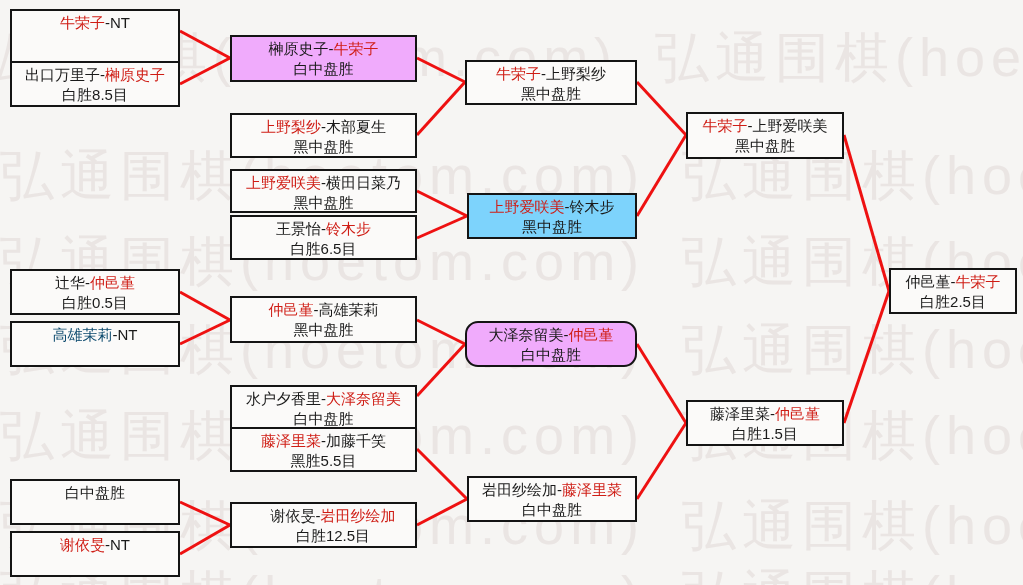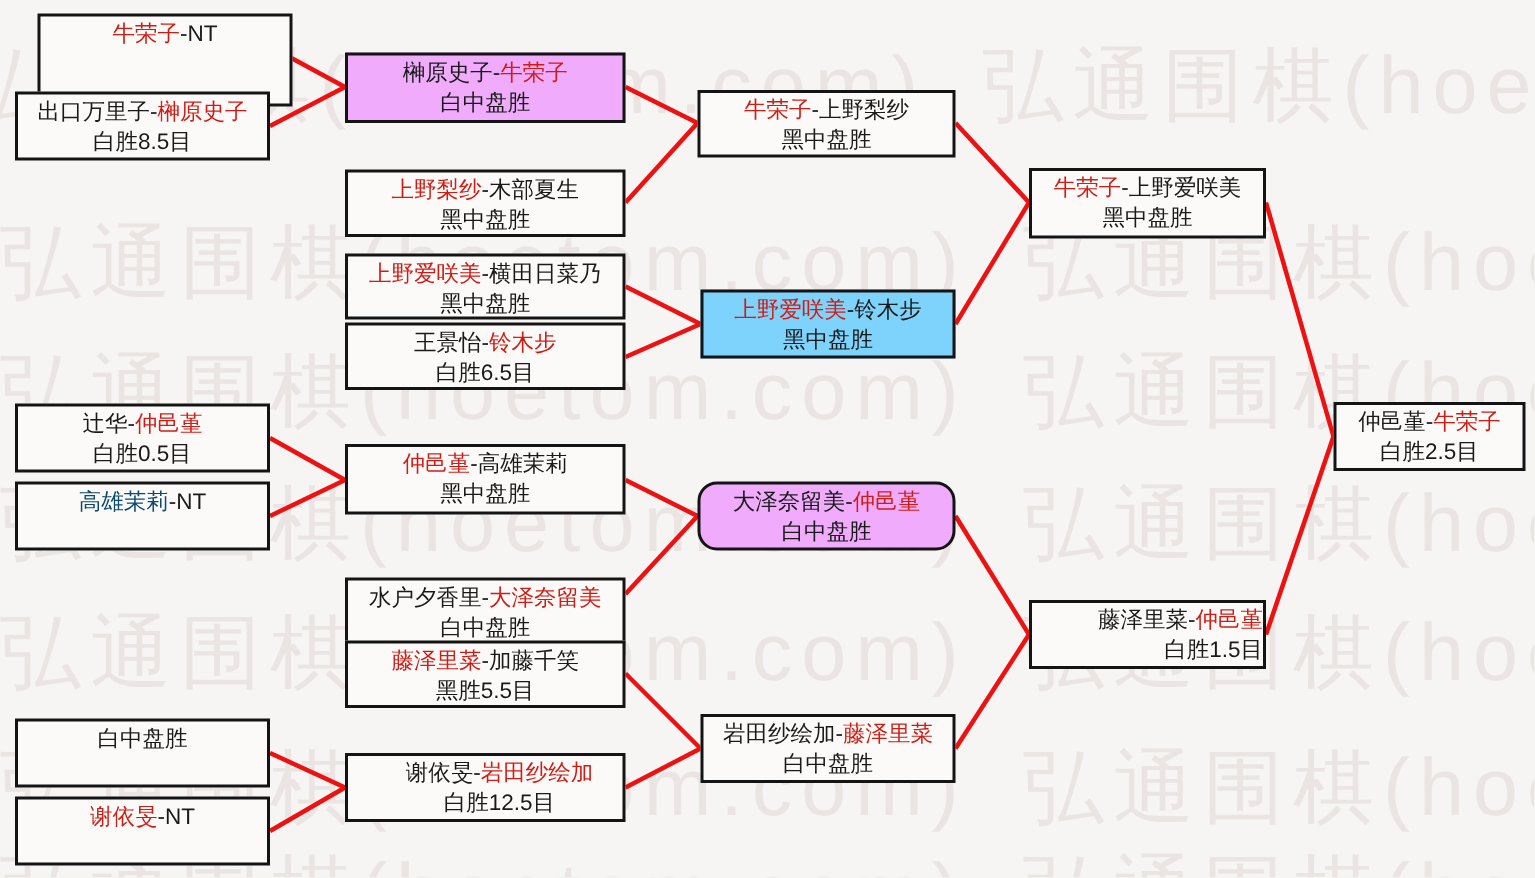--- a/index.html
+++ b/index.html
@@ -58,21 +58,21 @@
       <line x1="417" y1="396" x2="465" y2="344" stroke="#ee1111" stroke-width="3"></line>
       <line x1="417" y1="449" x2="467" y2="499" stroke="#ee1111" stroke-width="3"></line>
       <line x1="417" y1="525" x2="467" y2="499" stroke="#ee1111" stroke-width="3"></line>
       <line x1="180" y1="502" x2="230" y2="525" stroke="#ee1111" stroke-width="3"></line>
       <line x1="180" y1="554" x2="230" y2="525" stroke="#ee1111" stroke-width="3"></line>
       <line x1="637" y1="344" x2="686" y2="423" stroke="#ee1111" stroke-width="3"></line>
       <line x1="637" y1="499" x2="686" y2="423" stroke="#ee1111" stroke-width="3"></line>
       <line x1="844" y1="423" x2="889" y2="291" stroke="#ee1111" stroke-width="3"></line>
     </svg>
   <div id="box-layer">
-      <div class="match" style="left: 25px; top: 9px; width: 170px; height: 62px; background: rgb(251, 250, 249); border-color: rgb(20, 20, 20);">
+      <div class="match" style="left: 10px; top: 9px; width: 170px; height: 62px; background: rgb(251, 250, 249); border-color: rgb(20, 20, 20);">
         <div><span class="winner" style="color: rgb(207, 29, 21);">牛荣子</span><span>-NT</span></div>
         <div class="result"></div>
       </div>
       <div class="match" style="left: 10px; top: 61px; width: 170px; height: 46px; background: rgb(251, 250, 249); border-color: rgb(20, 20, 20);">
         <div><span>出口万里子-</span><span class="winner" style="color: rgb(207, 29, 21);">榊原史子</span></div>
         <div class="result">白胜8.5目</div>
       </div>
       <div class="match" style="left: 10px; top: 269px; width: 170px; height: 46px; background: rgb(251, 250, 249); border-color: rgb(20, 20, 20);">
         <div><span>辻华-</span><span class="winner" style="color: rgb(207, 29, 21);">仲邑堇</span></div>
         <div class="result">白胜0.5目</div>
@@ -133,21 +133,21 @@
         <div class="result">白中盘胜</div>
       </div>
       <div class="match" style="left: 467px; top: 476px; width: 170px; height: 46px; background: rgb(251, 250, 249); border-color: rgb(20, 20, 20);">
         <div><span>岩田纱绘加-</span><span class="winner" style="color: rgb(207, 29, 21);">藤泽里菜</span></div>
         <div class="result">白中盘胜</div>
       </div>
       <div class="match" style="left: 686px; top: 112px; width: 158px; height: 47px; background: rgb(251, 250, 249); border-color: rgb(20, 20, 20);">
         <div><span class="winner" style="color: rgb(207, 29, 21);">牛荣子</span><span>-上野爱咲美</span></div>
         <div class="result">黑中盘胜</div>
       </div>
-      <div class="match" style="left: 686px; top: 400px; width: 158px; height: 46px; background: rgb(251, 250, 249); border-color: rgb(20, 20, 20); text-align: right;">
+      <div class="match" style="left: 686px; top: 400px; width: 158px; height: 46px; background: rgb(251, 250, 249); border-color: rgb(20, 20, 20);">
         <div><span>藤泽里菜-</span><span class="winner" style="color: rgb(207, 29, 21);">仲邑堇</span></div>
         <div class="result">白胜1.5目</div>
       </div>
       <div class="match" style="left: 889px; top: 268px; width: 128px; height: 46px; background: rgb(251, 250, 249); border-color: rgb(20, 20, 20);">
         <div><span>仲邑堇-</span><span class="winner" style="color: rgb(207, 29, 21);">牛荣子</span></div>
         <div class="result">白胜2.5目</div>
       </div>
     </div>
 </div>
 

